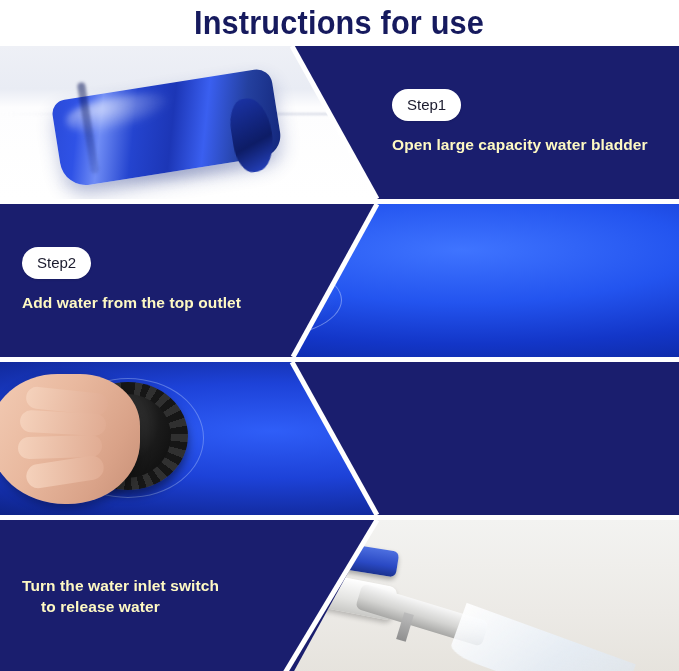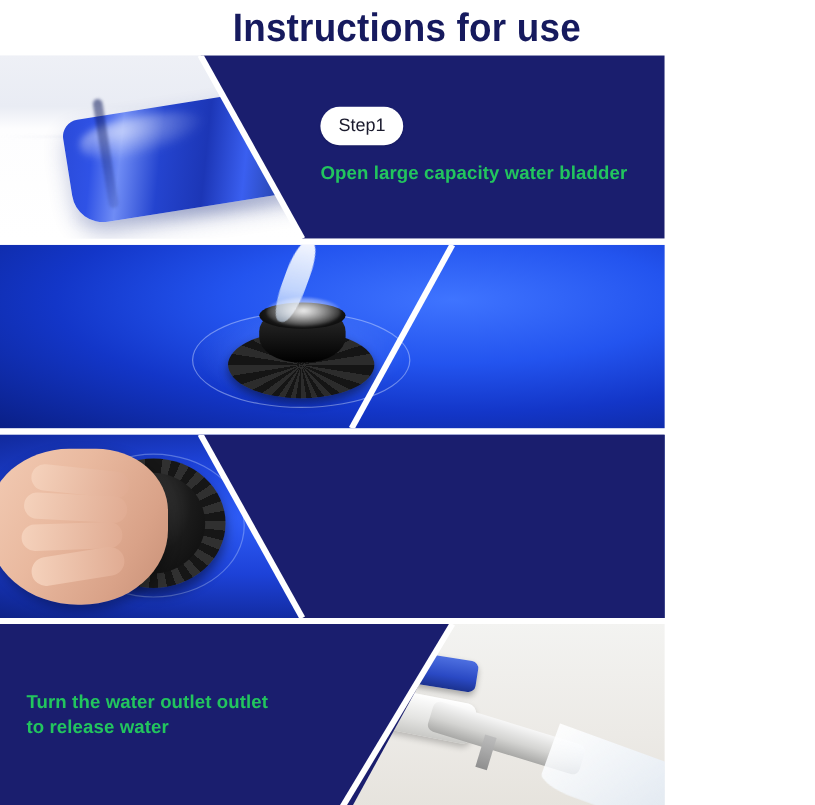--- a/index.html
+++ b/index.html
@@ -39,21 +39,21 @@
     white-space: nowrap;
   }
 
   
   .rows {
     position: relative;
     width: 679px;
   }
   .row {
     position: relative;
-    width: 554px;
+    width: 679px;
     height: 153px;
     overflow: hidden;
     margin-bottom: 5px;
     background: #ffffff;
     text-decoration: underline;
   }
   .row:last-child { margin-bottom: 0; }
 
   
   .photo {
@@ -112,27 +112,27 @@
     color: #1b1b2e;
     font-size: 15px;
     font-weight: normal;
     border-radius: 17px;
     padding: 8px 15px 9px 15px;
     line-height: 1;
     margin-bottom: 14px;
     box-shadow: 0 1px 2px rgba(0,0,0,0.12);
   }
   .step-text {
-    color: #22c55e;
+    color: #fef9c3;
     font-size: 15.5px;
     font-weight: bold;
     line-height: 1.35;
     letter-spacing: 0.1px;
   }
-  .step-text .l2 { display: block; }
+  .step-text .l2 { display: block; margin-left: 19px; }
 
   
   .scene { position: absolute; inset: 0; }
 
   
   .bg-table {
     position: absolute; inset: 0;
     background:
       linear-gradient(180deg,#eef0f6 0%,#e9ecf4 28%,#fdfdfe 40%,#ffffff 100%);
   }
@@ -396,20 +396,28 @@
           <div class="cap-flange"></div>
           <div class="cap-top"></div>
           <div class="cap-rim"></div>
           <div class="stream"></div>
           <div class="splash"></div>
         </div>
       </div>
       <svg class="sep left" viewBox="0 0 400 153" preserveAspectRatio="none">
         <line x1="377" y1="0" x2="293" y2="153"></line>
       </svg>
+      <div class="panel left">
+        <div class="panel-inner">
+          <div class="step-pill">Step2</div>
+          <div class="step-text">
+            <span>Add water from the top outlet</span>
+          </div>
+        </div>
+      </div>
     </div>
 
     <div class="row">
       <div class="photo">
         <div class="scene">
           <div class="bg-blue3"></div>
           <div class="cap3-ring"></div>
           <div class="cap3"></div>
           <div class="cap3-face"></div>
           <div class="hand">
@@ -443,21 +451,21 @@
           <div class="pipe-band"></div>
           <div class="jet"></div>
         </div>
       </div>
       <svg class="sep left" viewBox="0 0 400 153" preserveAspectRatio="none">
         <line x1="377" y1="0" x2="285" y2="153"></line>
       </svg>
       <div class="panel left">
         <div class="panel-inner">
           <div class="step-text">
-            <span>Turn the water outlet outlet</span>
+            <span>Turn the water inlet switch</span>
             <span class="l2">to release water</span>
           </div>
         </div>
       </div>
     </div>
 
   </div>
 </div>
 
 </body></html>

